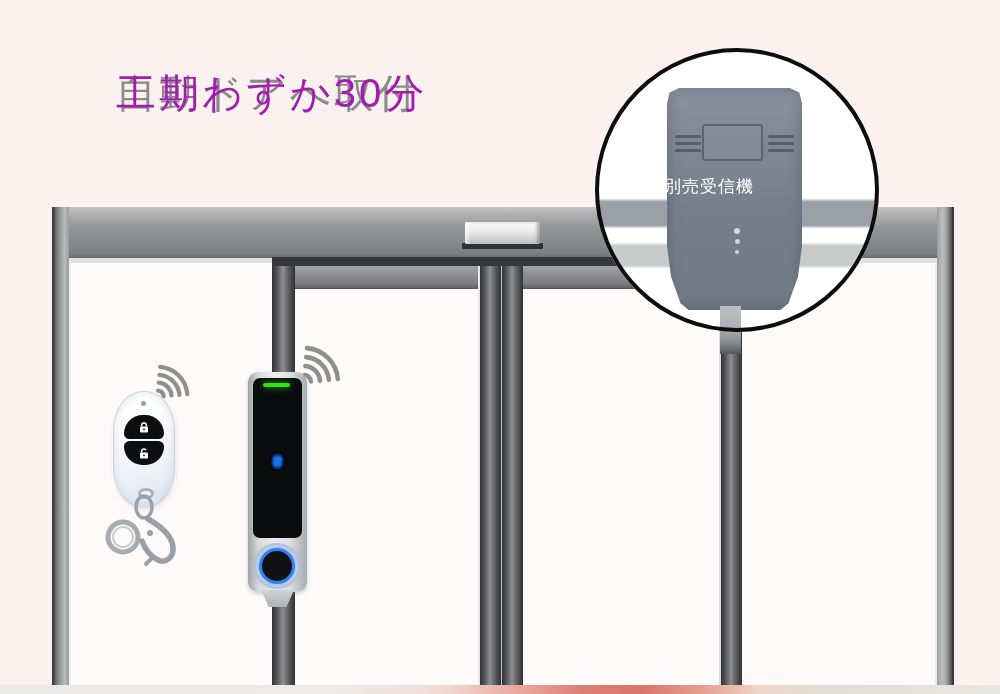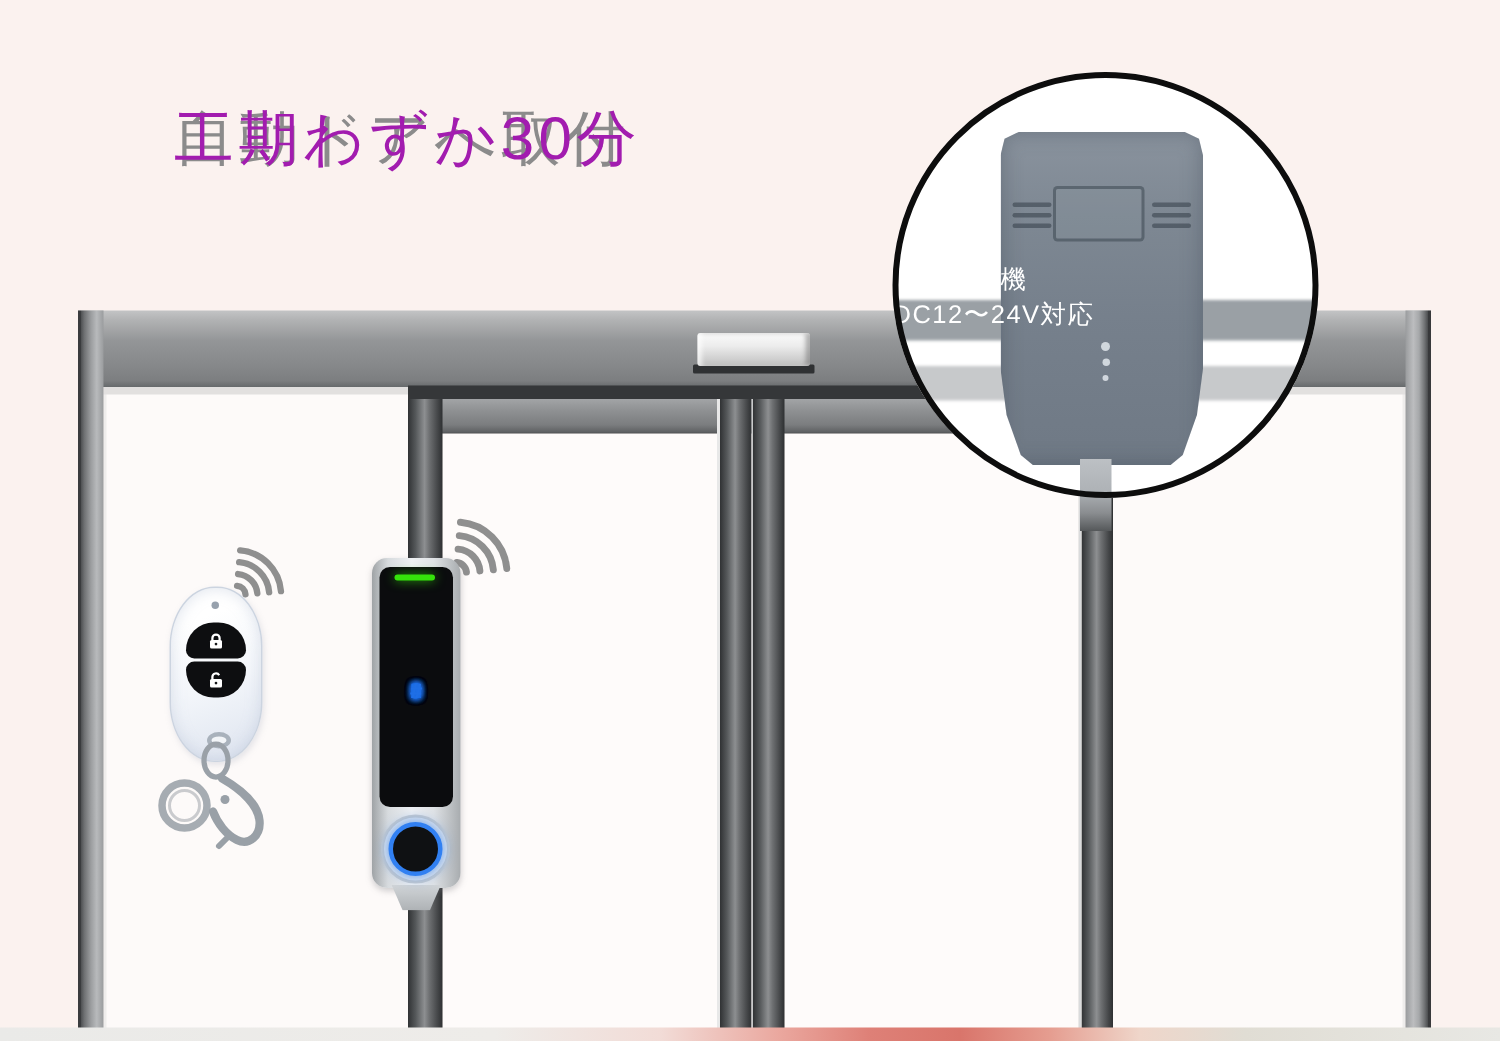--- a/index.html
+++ b/index.html
@@ -56,21 +56,21 @@
   .mag-band2{left:0;top:196px;width:284px;height:23px;background:#c7c9cb;filter:blur(1px);}
   .mag-ring{left:595px;top:48px;width:284px;height:284px;border-radius:50%;
     border:4px solid #0d0d0d;background:transparent;}
   .receiver{left:72px;top:40px;width:135px;height:222px;
     background:linear-gradient(180deg,#8a939e 0%,#7e8893 25%,#76808c 55%,#6f7985 100%);
     box-shadow:inset 0 0 14px rgba(55,65,78,.4);
     clip-path:polygon(0% 7%,2% 2%,9% 0%,91% 0%,98% 2%,100% 7%,100% 71%,97% 85%,90% 97%,84% 100%,16% 100%,10% 97%,3% 85%,0% 71%);}
   .rx-window{left:35px;top:36px;width:61px;height:37px;border:2px solid rgba(52,62,72,.5);
     border-radius:3px;background:rgba(140,150,160,.25);}
   .rx-vent{width:26px;height:3px;border-radius:2px;background:rgba(44,54,64,.5);}
-  .mag-text{left:0;width:228px;text-align:left;color:#ffffff;font-size:17px;
+  .mag-text{left:0;width:228px;text-align:center;color:#ffffff;font-size:17px;
     letter-spacing:1px;white-space:nowrap;}
   .mt1{top:127px;}
   .mt2{top:150px;}
   .mag-dot{left:50%;border-radius:50%;background:rgba(235,240,245,.78);}
   .md1{top:180px;width:6px;height:6px;margin-left:-3px;}
   .md2{top:191px;width:5px;height:5px;margin-left:-2px;}
   .md3{top:202px;width:4px;height:4px;margin-left:-2px;}
   .pole{left:720px;top:306px;width:21px;height:48px;
     background:linear-gradient(180deg,#bcc0c4 0%,#aeb2b6 45%,#8a8d90 75%,#55585a 100%);}
 
@@ -148,21 +148,20 @@
     <div class="receiver">
       <div class="rx-window"></div>
       <div class="rx-vent" style="left:8px;top:47px;"></div>
       <div class="rx-vent" style="left:8px;top:54px;"></div>
       <div class="rx-vent" style="left:8px;top:61px;"></div>
       <div class="rx-vent" style="right:8px;top:47px;"></div>
       <div class="rx-vent" style="right:8px;top:54px;"></div>
       <div class="rx-vent" style="right:8px;top:61px;"></div>
     </div>
     <div class="mag-text mt1" style="color: rgb(255, 255, 255);">別売受信機</div>
-    <div class="mag-text mt2" style="color: rgb(255, 255, 255);">DC12〜24V対応</div>
     <div class="mag-dot md1"></div>
     <div class="mag-dot md2"></div>
     <div class="mag-dot md3"></div>
   </div>
   <div class="pole"></div>
   <div class="mag-ring" style="border-color: rgb(13, 13, 13);"></div>
 
   <svg class="wifi-kp" width="54" height="50" viewBox="0 0 54 50">
     <g fill="none" stroke="#8f8f8f" stroke-width="4.6" stroke-linecap="round">
       <path d="M6.61 37.03 A7 7 0 0 1 12.97 43.39"></path>

